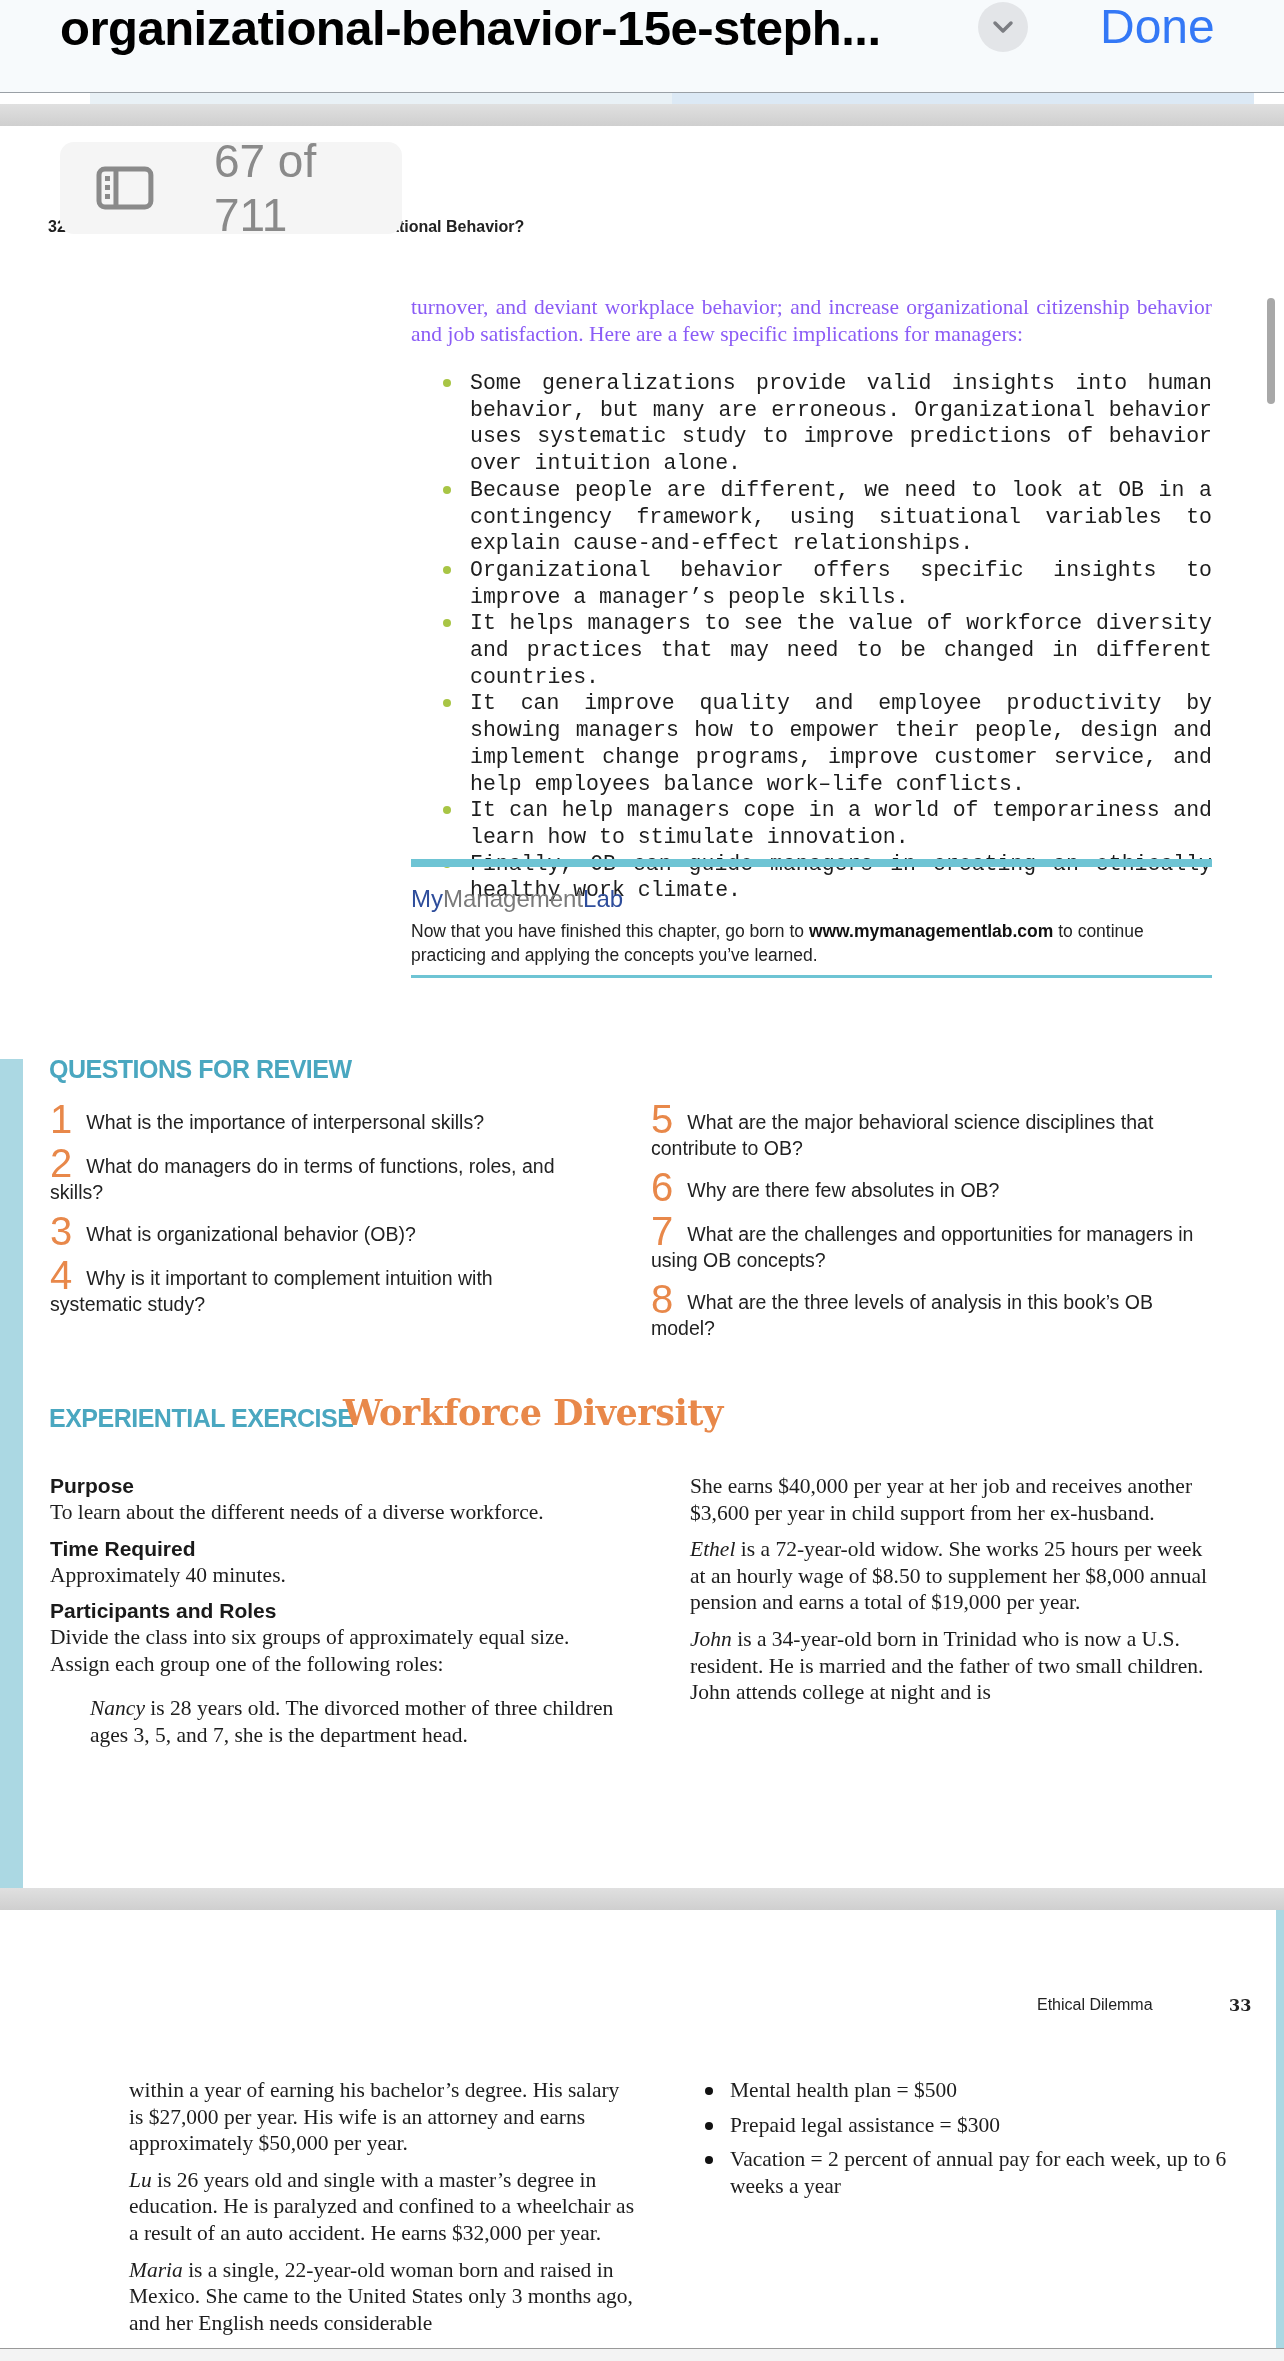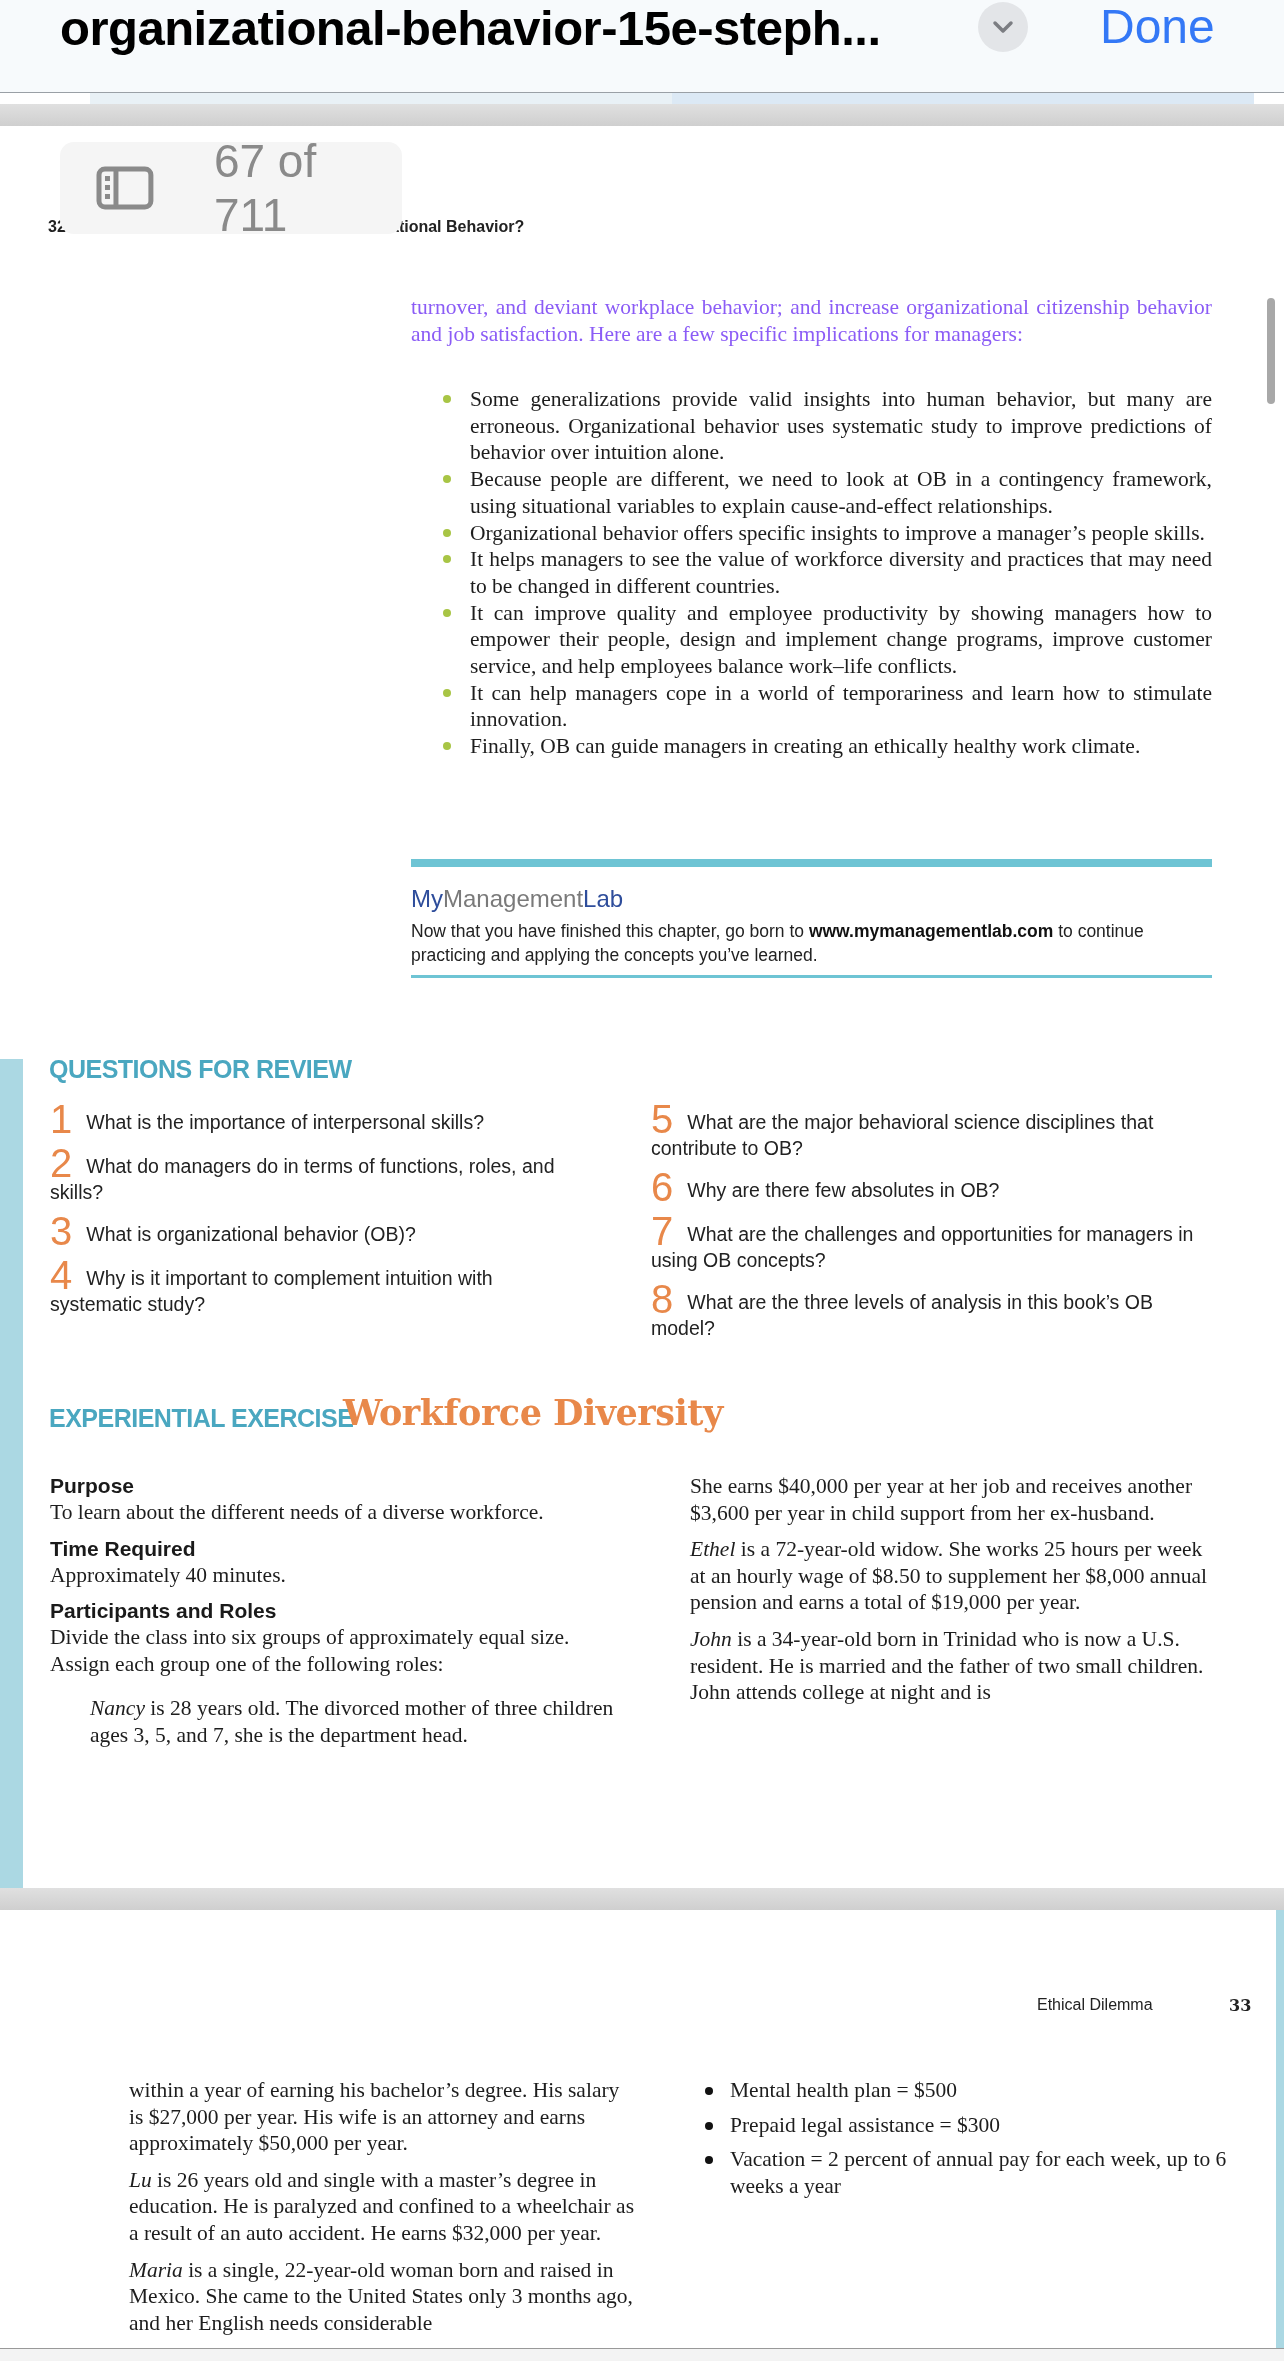--- a/index.html
+++ b/index.html
@@ -60,21 +60,21 @@
     .scrollbar {
       position: absolute; left: 1267px; top: 172px; width: 8px; height: 106px;
       border-radius: 4px; background: #a8a8a8;
     }
 
     .body-text {
       position: absolute; left: 411px; width: 801px; font-size: 21.5px; line-height: 26.7px;
       text-align: justify; color: #8b5cf6;
     }
     .intro { top: 168px; }
-    .bullets { position: absolute; left: 411px; top: 260px; width: 801px; list-style: none; }
+    .bullets { position: absolute; left: 411px; top: 244px; width: 801px; list-style: none; font-family: Liberation Mono, monospace; }
     .bullets li {
       position: relative; padding-left: 59px; font-size: 21.5px; line-height: 26.7px;
       text-align: justify; color: #1d1d1d;
     }
     .bullets .dot {
       position: absolute; left: 32px; top: 9px; width: 8px; height: 8px; border-radius: 50%;
       background: #a8c545;
     }
 
     .mml {

